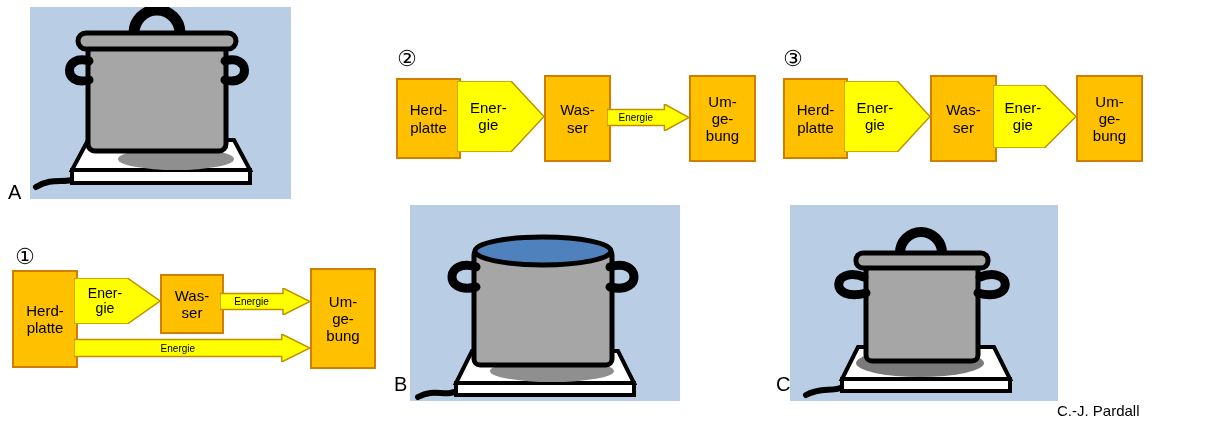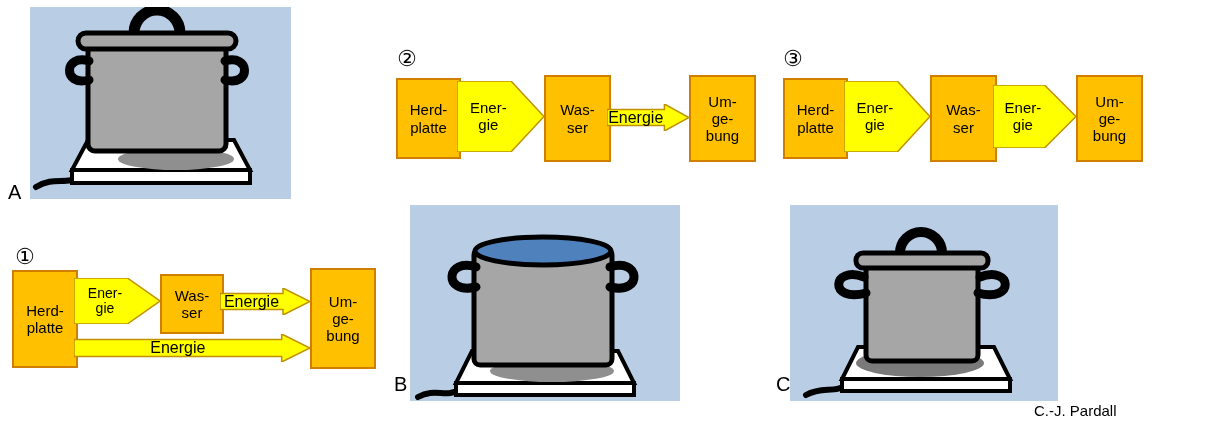--- a/index.html
+++ b/index.html
@@ -21,21 +21,21 @@
         display:flex;align-items:center;justify-content:center;
         text-align:center;white-space:pre-line;font-size:15px;line-height:1.15}
 
   .arrow{position:absolute}
   .arrow svg{position:absolute;left:0;top:0;width:100%;height:100%;display:block}
   .arrow polygon{fill:#ffff00;stroke:#bf9000;stroke-width:1.5}
   .alabel{position:absolute;left:0;top:0;bottom:0;right:28%;
           display:flex;align-items:center;justify-content:center;
           text-align:center;white-space:pre-line;font-size:15px;line-height:1.1}
   .arrow.mid .alabel{font-size:14px}
-  .arrow.thin .alabel{font-size:16px;right:30%}
+  .arrow.thin .alabel{font-size:10px;right:30%}
 </style>
 </head>
 <body>
 
 <div id="stage">
 
   <div class="panel" style="left:30px;top:7px;width:261px;height:192px">
     <svg viewBox="0 0 261 192">
       <path d="M52,168 C36,180 26,168 6,180" fill="none" stroke="#000" stroke-width="6" stroke-linecap="round"></path>
       <polygon points="58,133 204,133 220,163 42,163" fill="#fff" stroke="#000" stroke-width="4"></polygon>
@@ -151,15 +151,15 @@
       <ellipse cx="130" cy="158" rx="64" ry="14" fill="#7a7a7a"></ellipse>
       <rect x="76" y="60" width="112" height="96" rx="6" fill="#a6a6a6" stroke="#000" stroke-width="5"></rect>
       <rect x="66" y="48" width="132" height="15" rx="7" fill="#a6a6a6" stroke="#000" stroke-width="5"></rect>
       <path d="M110,48 A21,21 0 0 1 152,48" fill="none" stroke="#000" stroke-width="10"></path>
       <path d="M74,72 C42,60 38,98 76,88" fill="none" stroke="#000" stroke-width="9" stroke-linecap="round"></path>
       <path d="M190,72 C222,60 226,98 188,88" fill="none" stroke="#000" stroke-width="9" stroke-linecap="round"></path>
     </svg>
   </div>
   <span class="plabel" style="left:776px;top:374px">C</span>
 
-  <span class="attrib" style="left:1034px;top:403px">C.-J. Pardall</span>
+  <span class="attrib" style="left:1057px;top:403px">C.-J. Pardall</span>
 
 </div>
 
 </body></html>

